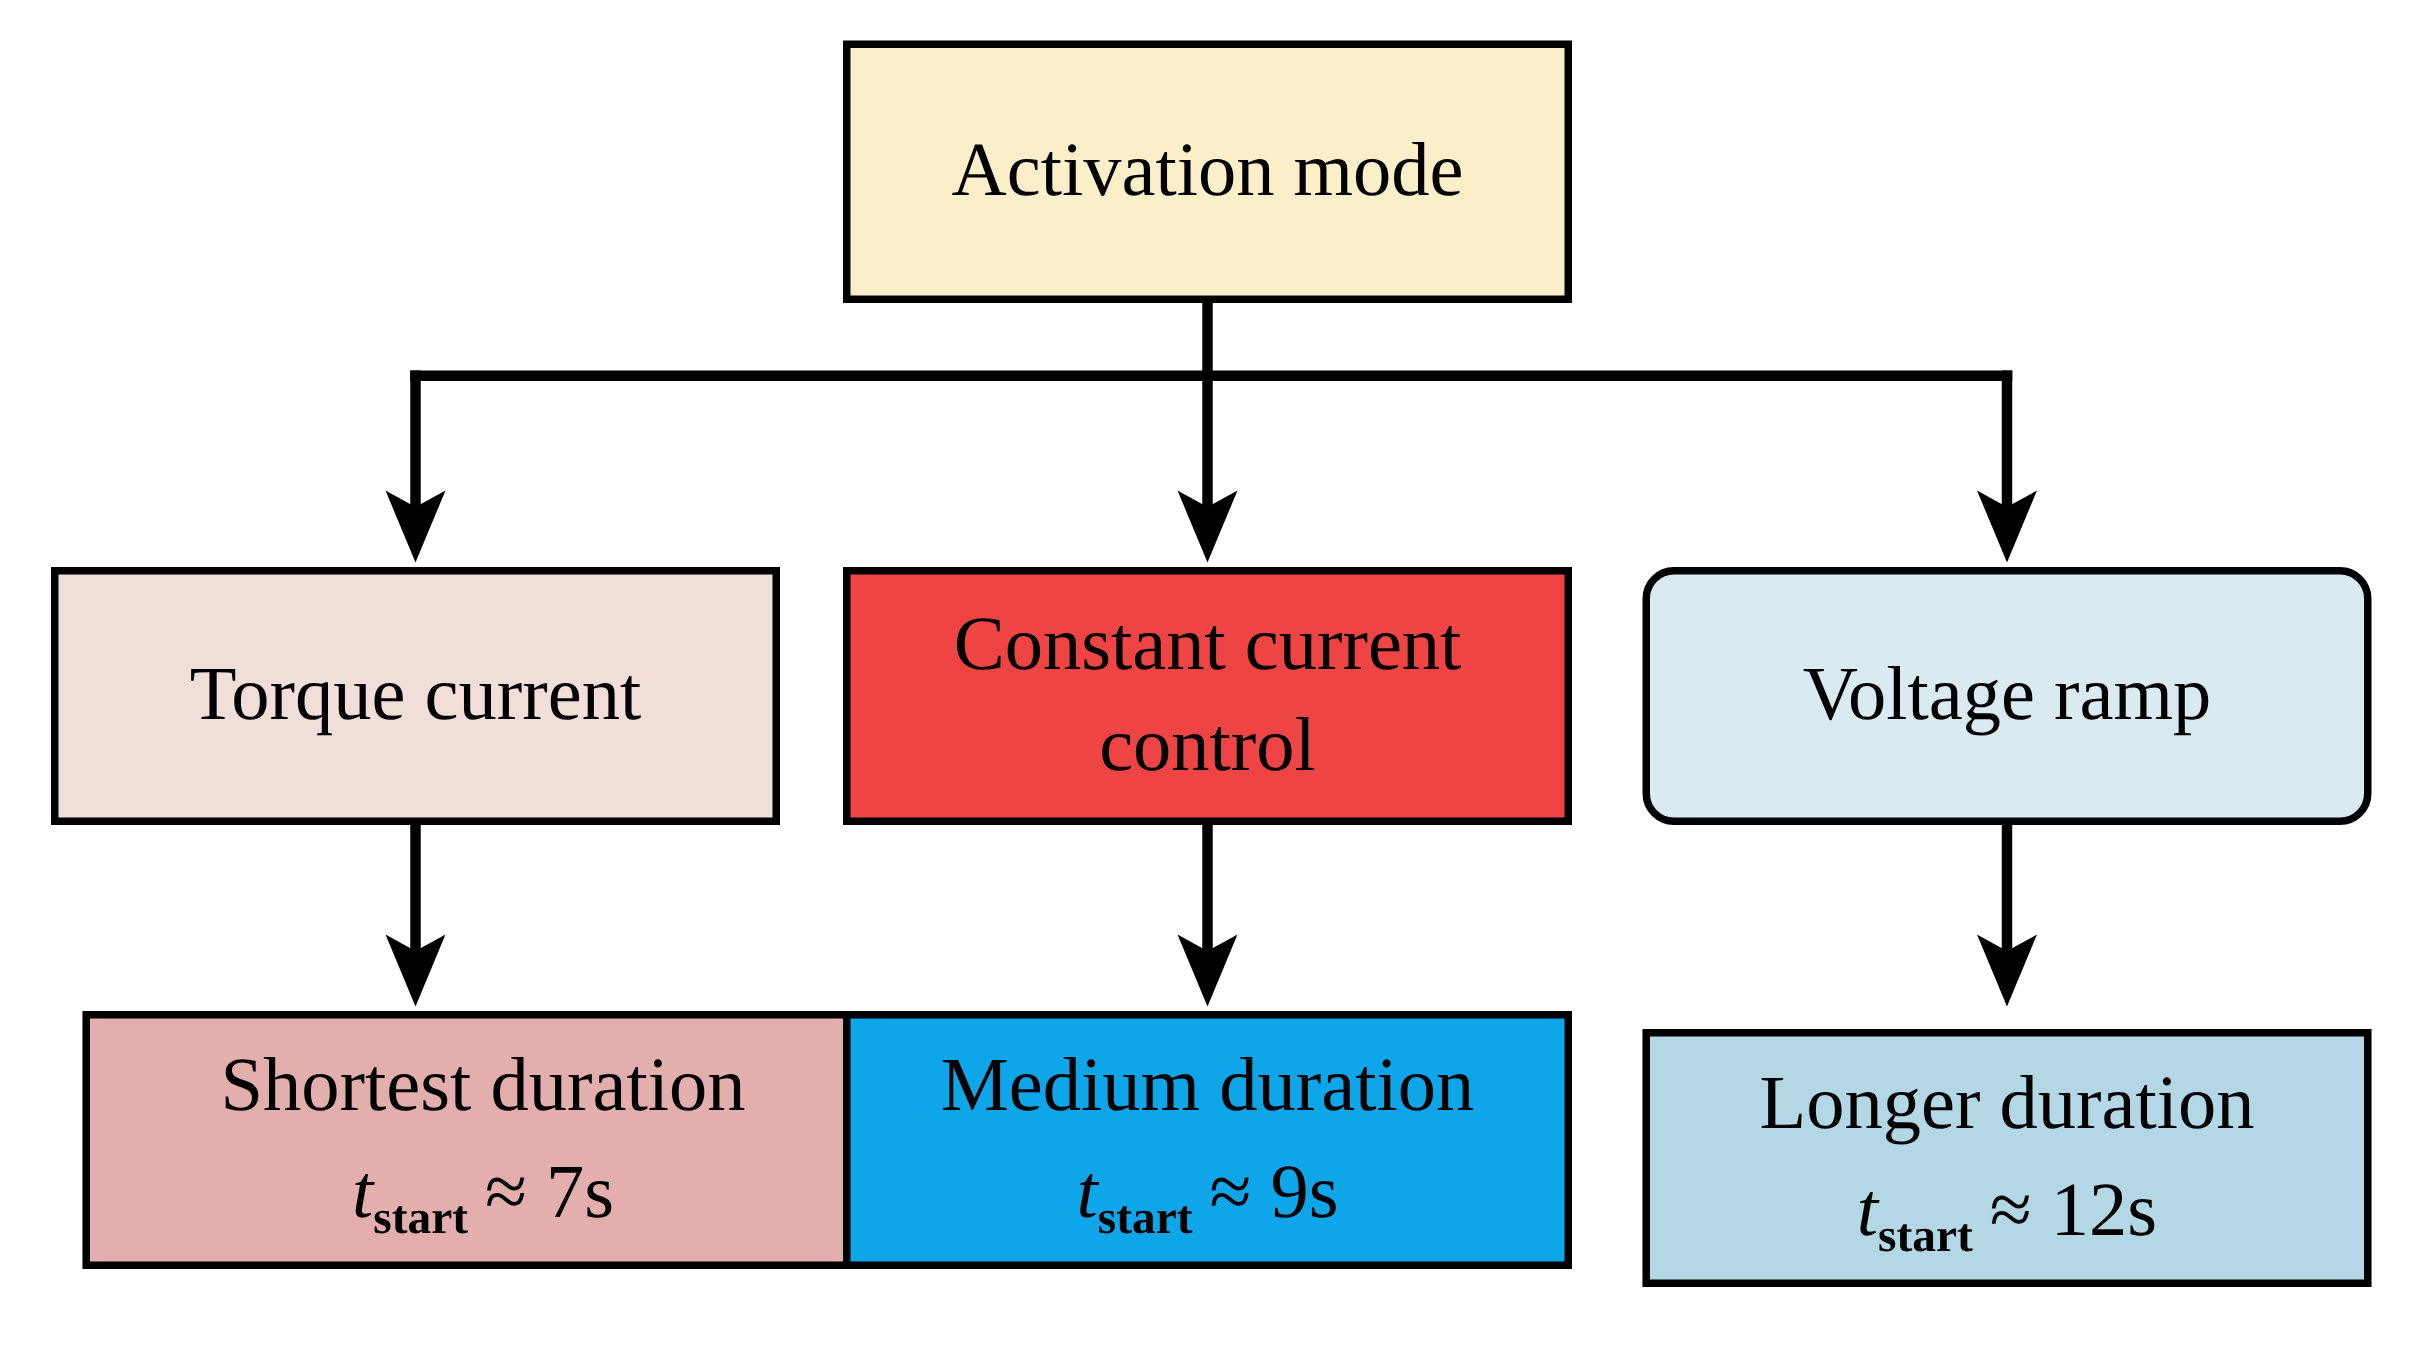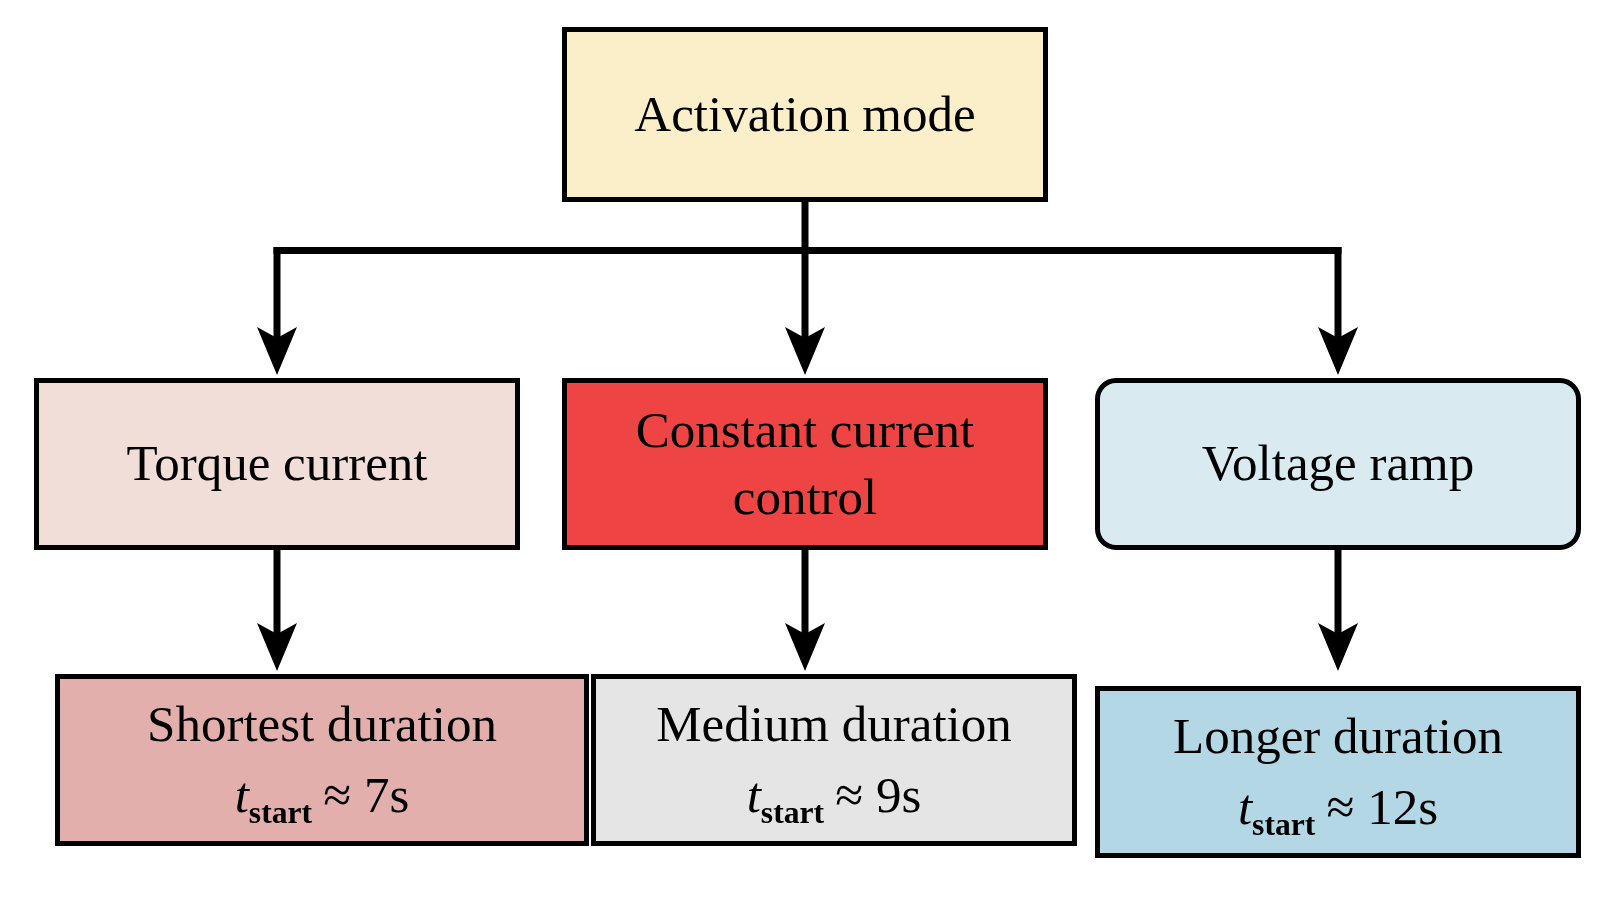--- a/index.html
+++ b/index.html
@@ -97,21 +97,21 @@
     <span>Voltage ramp</span>
   </div>
 
   <div class="node out-left" style="background-color: rgb(226, 175, 172);">
     <span>Shortest duration</span>
     <span class="formula">
       <span class="tvar">t</span><sub>start</sub><span class="relation">≈ 7s</span>
     </span>
   </div>
 
-  <div class="node out-mid" style="background-color: #e5e5e5; margin-left: 29px;">
+  <div class="node out-mid" style="background-color: #0ea5e9;">
     <span>Medium duration</span>
     <span class="formula">
       <span class="tvar">t</span><sub>start</sub><span class="relation">≈ 9s</span>
     </span>
   </div>
 
   <div class="node out-right" style="background-color: rgb(179, 215, 229);">
     <span>Longer duration</span>
     <span class="formula">
       <span class="tvar">t</span><sub>start</sub><span class="relation">≈ 12s</span>

